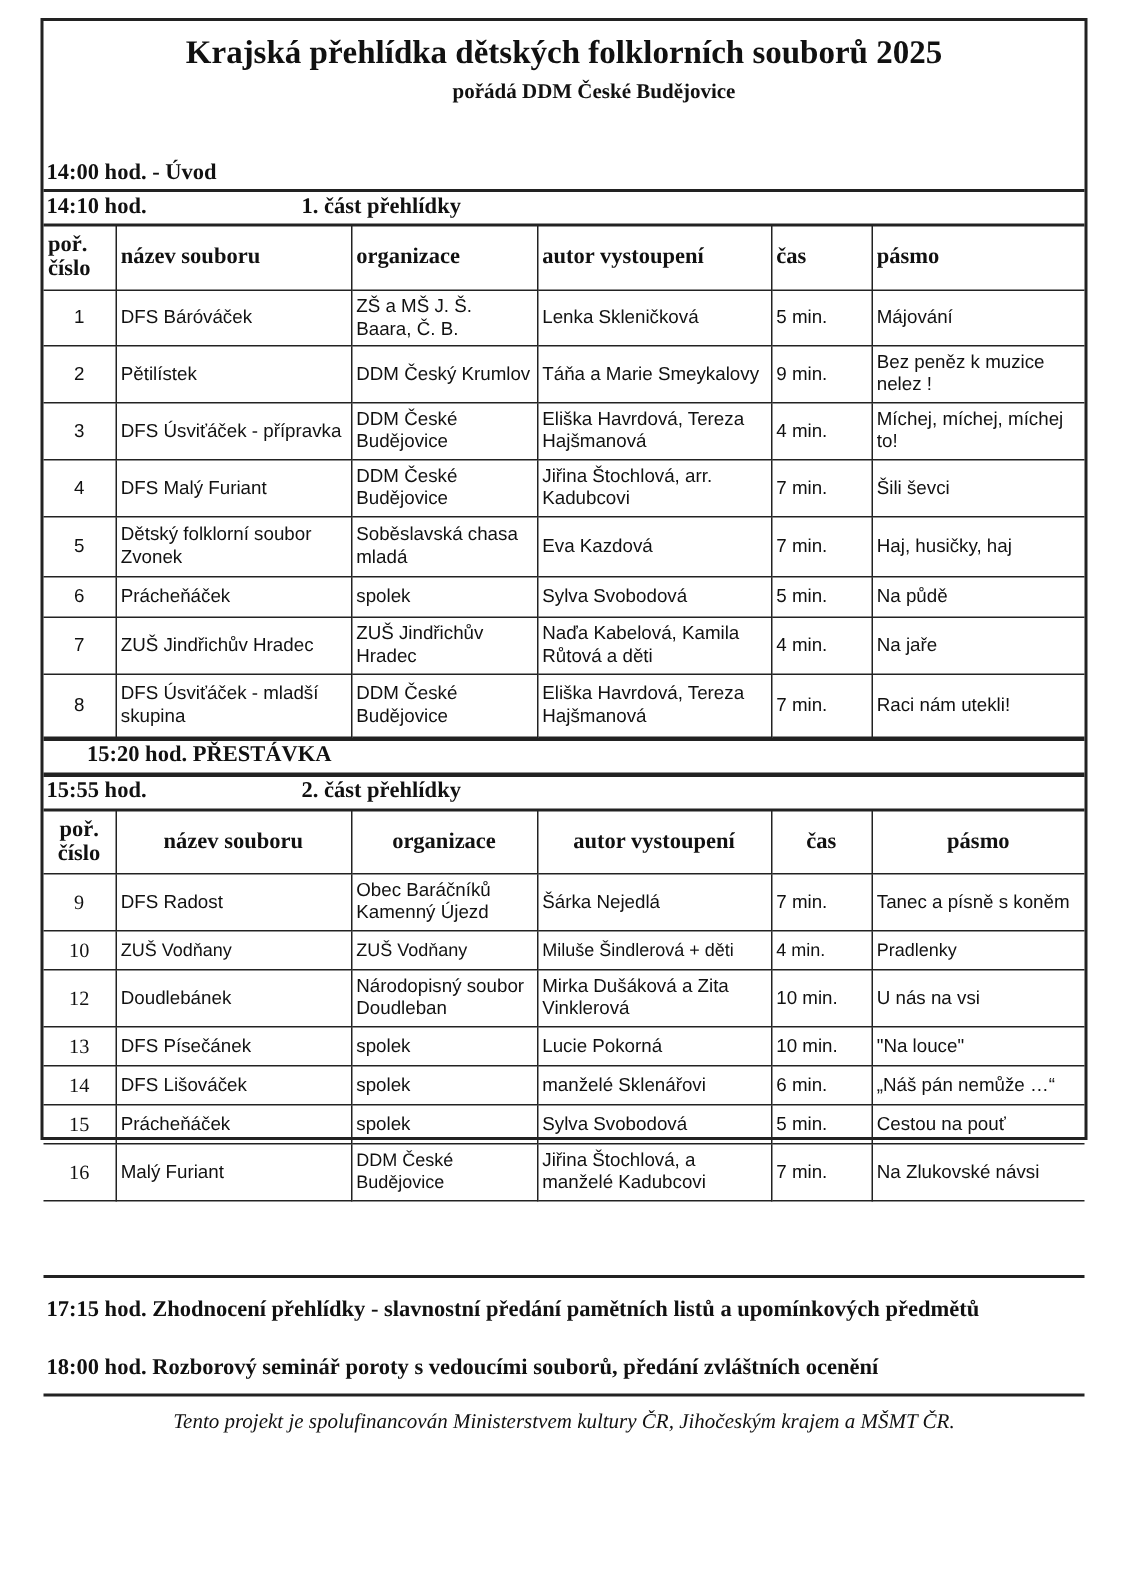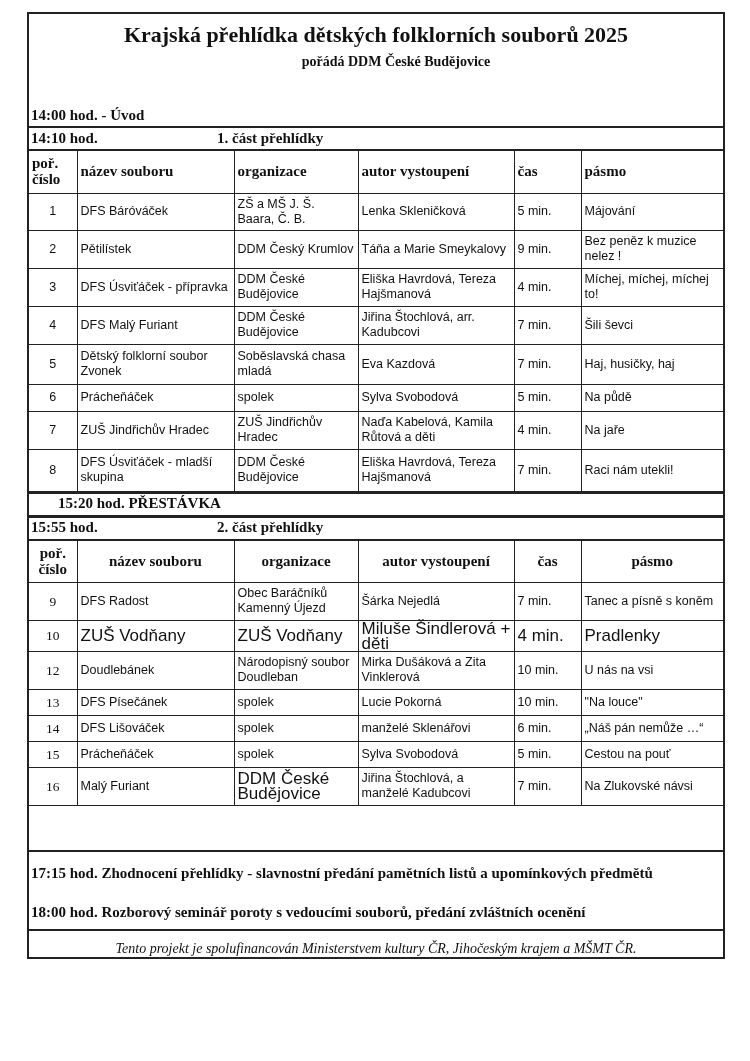--- a/index.html
+++ b/index.html
@@ -1,30 +1,30 @@
 <!DOCTYPE html>
 <html><head>
 <meta charset="utf-8">
 <style>
   html, body { margin: 0; padding: 0; background: #ffffff; }
   body { width: 750px; height: 1061px; position: relative; font-family: "Liberation Serif", serif; color: #111; }
-  .page { position: absolute; left: 27px; top: 12px; width: 698px; height: 947px; border: 2px solid #222; box-sizing: border-box; }
+  .page { position: absolute; left: 27px; top: 12px; width: 698px; height: 748px; border: 2px solid #222; box-sizing: border-box; }
   .hdr-title { position: absolute; left: 0; right: 0; top: 8px; text-align: center; font-weight: bold; font-size: 22px; }
   .hdr-sub { position: absolute; left: 0; right: 0; top: 40px; text-align: center; font-weight: bold; font-size: 14px; margin-left: 40px; }
   .hdr-prog { position: absolute; left: 0; right: 0; top: 61px; text-align: center; font-weight: bold; font-size: 26px; }
   .bar { position: absolute; left: 0; right: 0; font-weight: bold; font-size: 15px; padding-left: 2px; box-sizing: border-box; }
-  .bar .lbl2 { position: absolute; left: 188px; }
+  .bar .lbl2 { position: absolute; left: 172px; }
   .line { position: absolute; left: 0; right: 0; border-top: 2px solid #222; }
   table { position: absolute; left: 0; width: 694px; border-collapse: collapse; table-layout: fixed; }
   td, th { border: 1.5px solid #222; padding: 0 3px; vertical-align: middle; font-family: "Liberation Sans", sans-serif; font-size: 12.5px; font-weight: normal; line-height: 15px; text-align: left; }
   th { font-family: "Liberation Serif", serif; font-weight: bold; font-size: 15px; line-height: 16px; }
   td.num { text-align: center; }
   table.t2 th { text-align: center; }
   table.t2 td.num { font-family: "Liberation Serif", serif; font-size: 13.5px; }
-  td.cal { font-size: 17px; }
+  td.cal { font-size: 12px; }
   .foot1 { position: absolute; left: 2px; top: 851px; font-weight: bold; font-size: 15px; }
   .foot2 { position: absolute; left: 2px; top: 890px; font-weight: bold; font-size: 15px; }
   .foot3 { position: absolute; left: 0; right: 0; top: 927px; text-align: center; font-style: italic; font-size: 14px; }
   tr:first-child td, tr:first-child th { border-top: none; margin-left: 12px; }
   td:first-child, th:first-child { border-left: none; }
   td:last-child, th:last-child { border-right: none; }
 </style>
 </head>
 <body>
 

